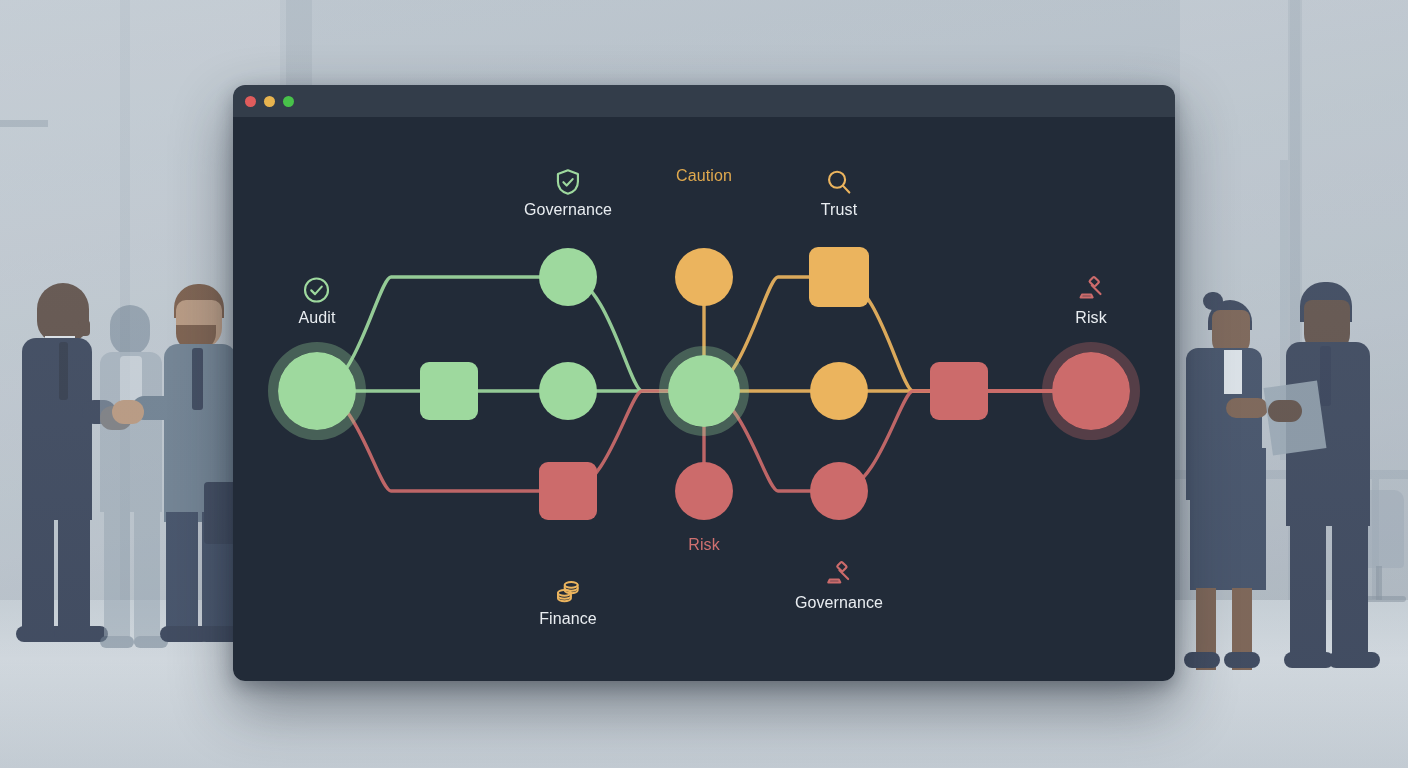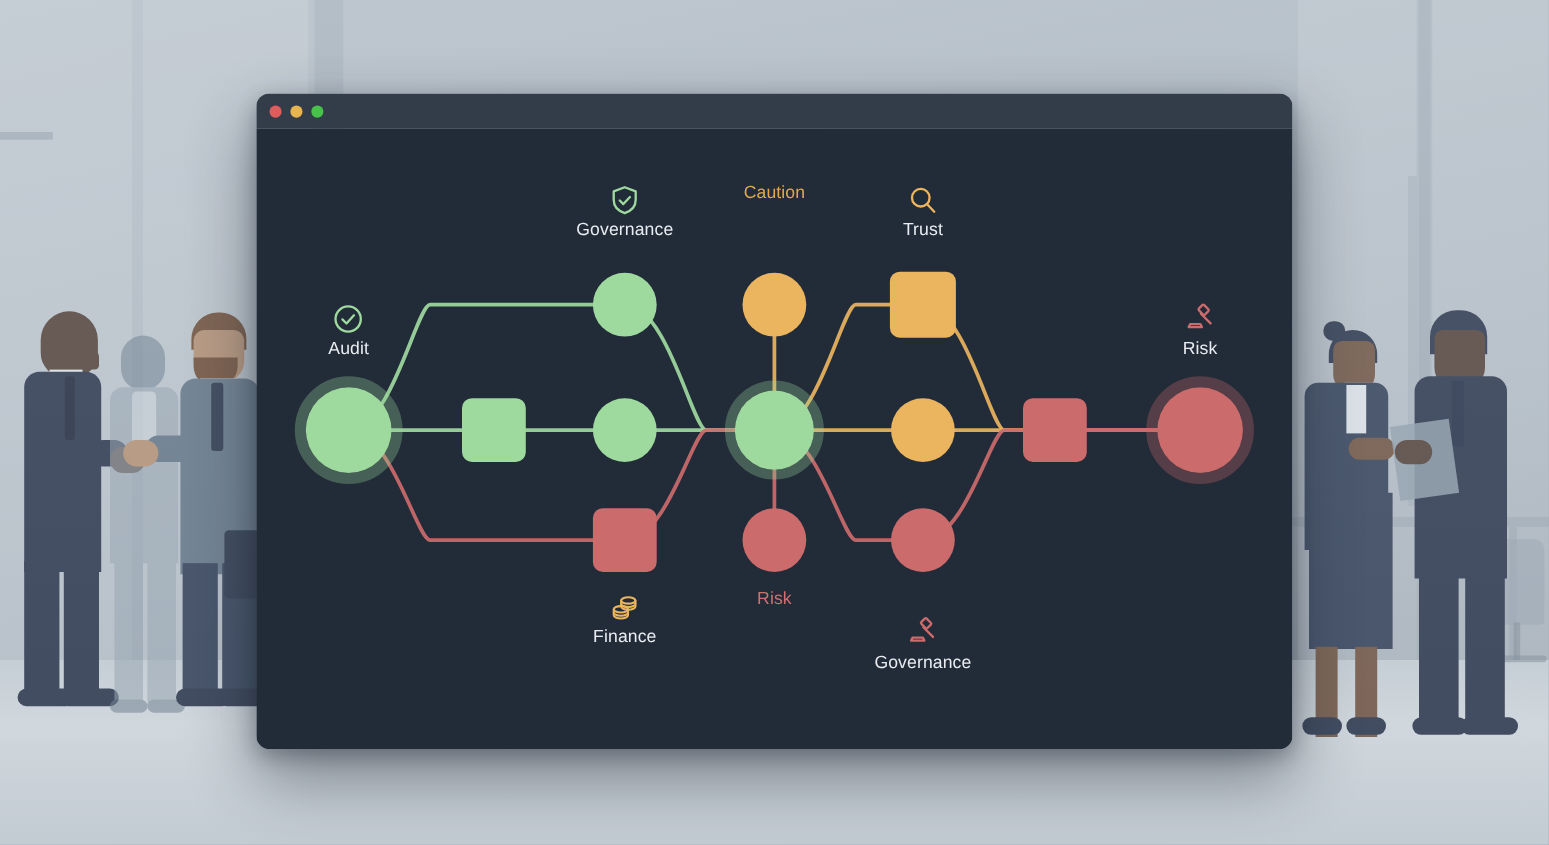--- a/index.html
+++ b/index.html
@@ -255,21 +255,21 @@
             <span class="lbl-icon"><svg width="30" height="30" viewBox="0 0 24 24" fill="none" stroke="#cc6b6b" stroke-width="1.7" stroke-linecap="round" stroke-linejoin="round">
                 <rect x="11.3" y="2.6" width="6.2" height="5.4" rx="1" transform="rotate(45 14.4 5.3)"></rect>
                 <path d="M12.4 8.2 L19.4 15.2"></path>
                 <path d="M4.6 15.7 h7.4 l1.1 2.2 h-9.6 z"></path>
               </svg></span>
             <span class="lbl-text" style="color: rgb(233, 237, 241);">Risk</span>
           </div>
           <div class="lbl-group" style="left: 471px; top: 419px;">
             <span class="lbl-text" style="color: rgb(207, 112, 112);">Risk</span>
           </div>
-          <div class="lbl-group" style="left: 335px; top: 420px;">
+          <div class="lbl-group" style="left: 335px; top: 459px;">
             <span class="lbl-icon"><svg width="30" height="30" viewBox="0 0 24 24" fill="none" stroke="#ebb45e" stroke-width="1.5" stroke-linecap="round">
                 <ellipse cx="14.4" cy="7.1" rx="5.2" ry="2.3"></ellipse>
                 <path d="M9.2 7.1 v4.4 c0 1.27 2.33 2.3 5.2 2.3 c2.87 0 5.2 -1.03 5.2 -2.3 V7.1"></path>
                 <path d="M9.2 9.5 c0 1.27 2.33 2.3 5.2 2.3 c2.87 0 5.2 -1.03 5.2 -2.3"></path>
                 <ellipse cx="9.0" cy="13.5" rx="5.2" ry="2.3"></ellipse>
                 <path d="M3.8 13.5 v4.4 c0 1.27 2.33 2.3 5.2 2.3 c2.87 0 5.2 -1.03 5.2 -2.3 v-4.4"></path>
                 <path d="M3.8 15.9 c0 1.27 2.33 2.3 5.2 2.3 c2.87 0 5.2 -1.03 5.2 -2.3"></path>
               </svg></span>
             <span class="lbl-text" style="color: rgb(233, 237, 241);">Finance</span>
           </div>

